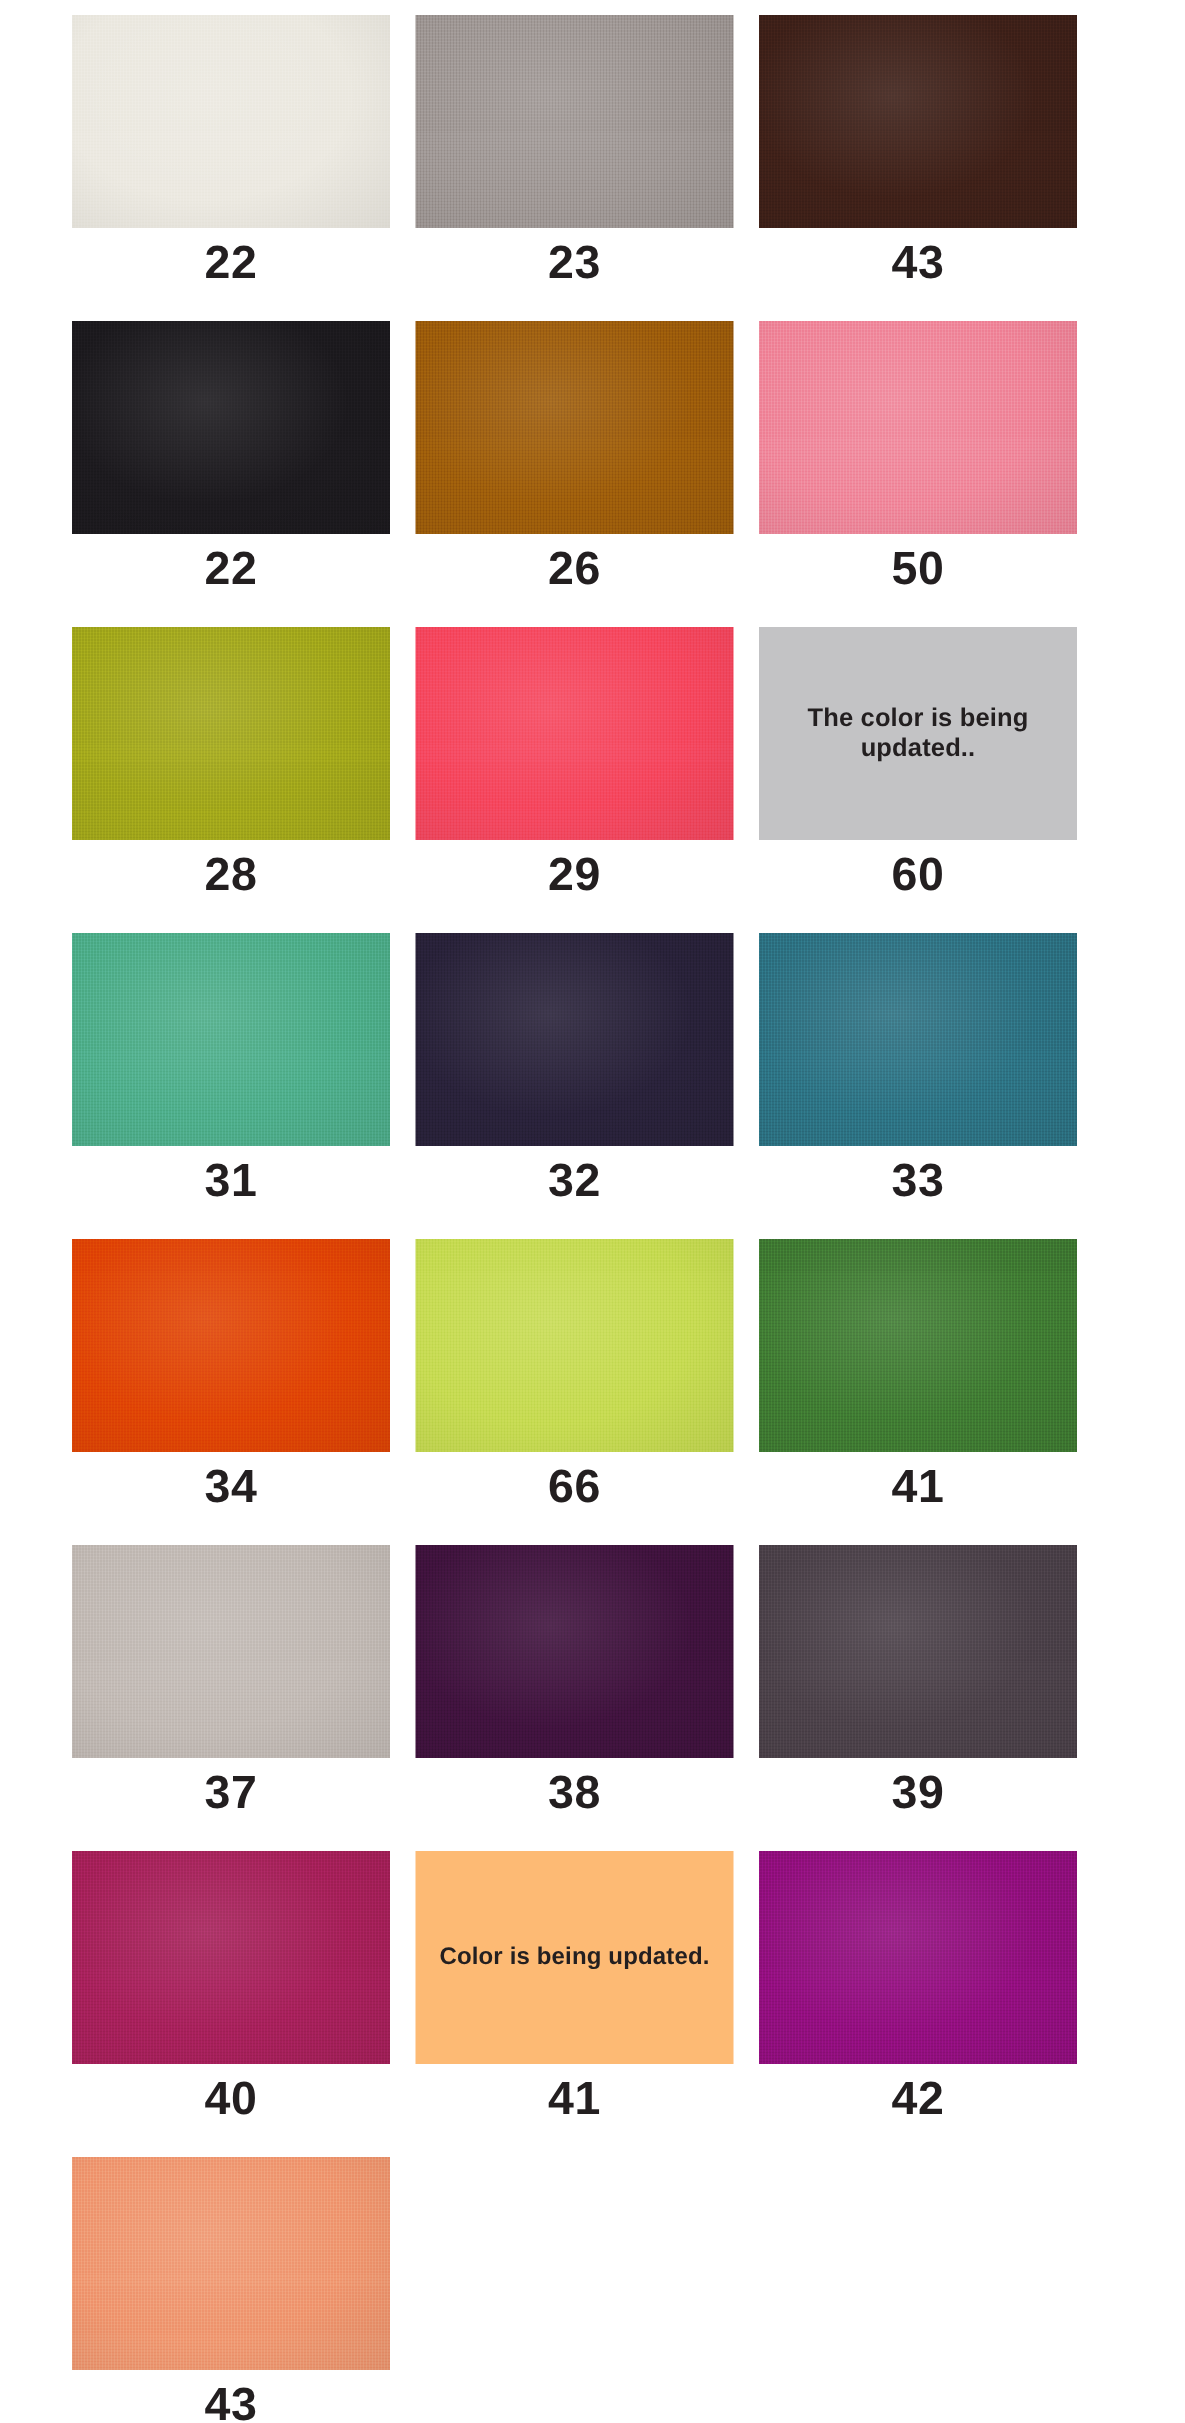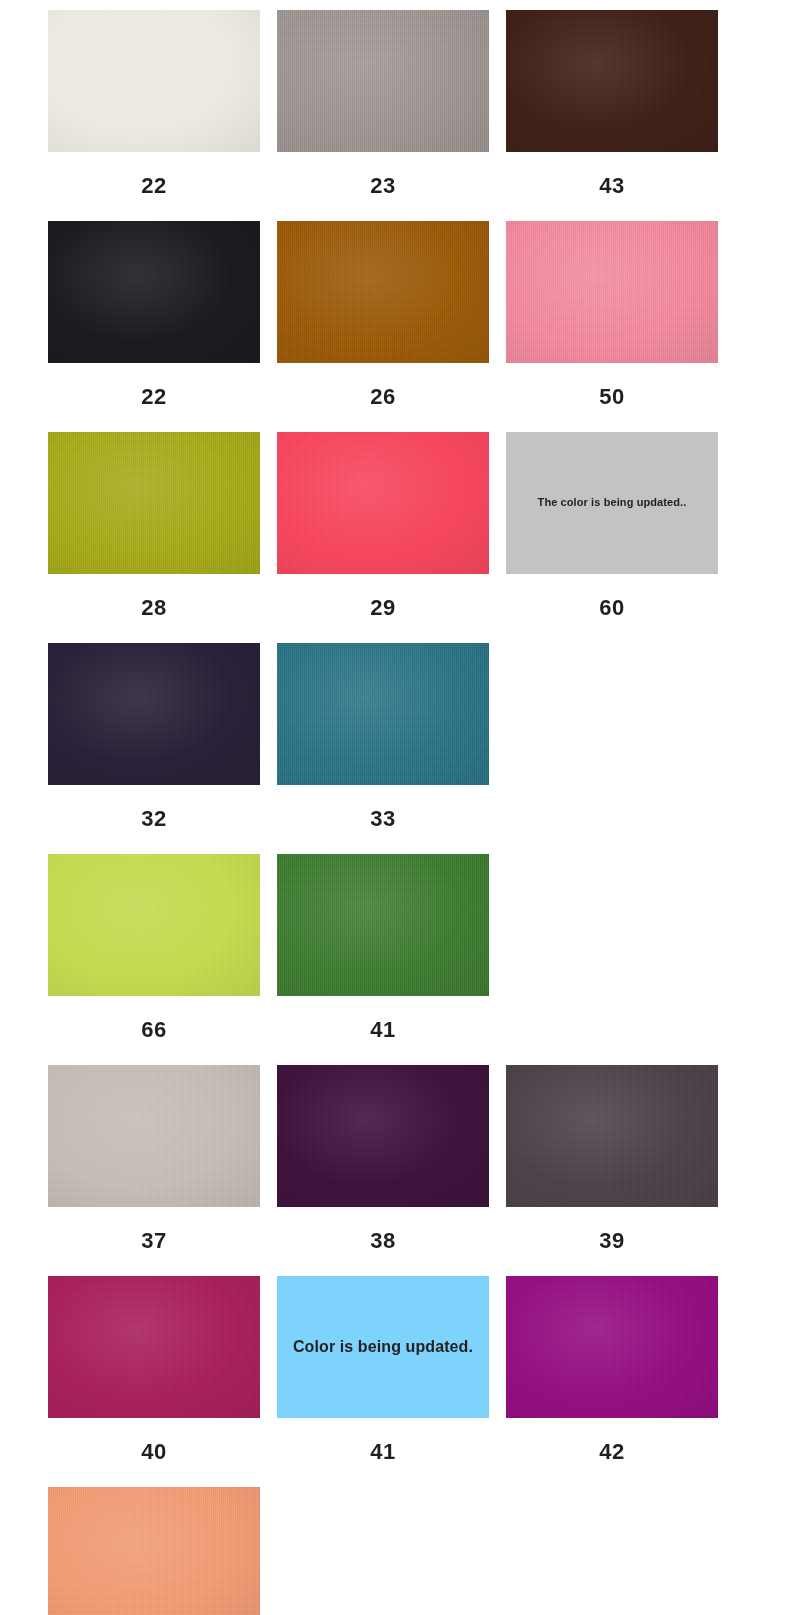--- a/index.html
+++ b/index.html
@@ -70,29 +70,29 @@
 
   .placeholder-text {
     position: relative;
     z-index: 3;
     color: #231f20;
     font-weight: bold;
     text-align: center;
     line-height: 1.2;
     padding: 0 6px;
   }
-  .placeholder-text.small { font-size: 11px; letter-spacing: 0.1px; }
+  .placeholder-text.small { font-size: 17px; letter-spacing: 0.1px; }
   .placeholder-text.large { font-size: 16px; letter-spacing: 0.1px; }
 
   .swatch-label {
-    font-size: 22px;
+    font-size: 31px;
     font-weight: bold;
     color: #231f20;
     line-height: 1;
-    padding-top: 23px;
+    padding-top: 7px;
     padding-bottom: 16px;
     letter-spacing: 0.5px;
     text-align: center;
   }
 </style>
 </head>
 <body style="background: rgb(255, 255, 255);">
 
 <div id="swatch-grid">
     <div class="swatch-row">
@@ -158,36 +158,50 @@
       </div>
       <div class="swatch-cell">
         <div class="swatch-chip placeholder" title="color-updating" style="background: rgb(195, 195, 197);">
           <div class="placeholder-text small">The color is being updated..</div>
         </div>
         <div class="swatch-label">60</div>
       </div>
     </div>
     <div class="swatch-row">
       <div class="swatch-cell">
+        <div class="swatch-chip" title="sea-green" style="background: rgb(78, 174, 139);">
+          <span class="weave"></span>
+          <span class="shade"></span>
+        </div>
+        <div class="swatch-label">31</div>
+      </div>
+      <div class="swatch-cell">
         <div class="swatch-chip" title="dark-navy-plum" style="background: rgb(39, 32, 55);">
           <span class="weave"></span>
           <span class="shade"></span>
         </div>
         <div class="swatch-label">32</div>
       </div>
       <div class="swatch-cell">
         <div class="swatch-chip" title="teal" style="background: rgb(45, 114, 131);">
           <span class="weave"></span>
           <span class="shade"></span>
         </div>
         <div class="swatch-label">33</div>
       </div>
     </div>
     <div class="swatch-row">
       <div class="swatch-cell">
+        <div class="swatch-chip" title="bright-orange" style="background: rgb(224, 68, 5);">
+          <span class="weave"></span>
+          <span class="shade"></span>
+        </div>
+        <div class="swatch-label">34</div>
+      </div>
+      <div class="swatch-cell">
         <div class="swatch-chip" title="lime-green" style="background: rgb(195, 217, 78);">
           <span class="weave"></span>
           <span class="shade"></span>
         </div>
         <div class="swatch-label">66</div>
       </div>
       <div class="swatch-cell">
         <div class="swatch-chip" title="forest-green" style="background: rgb(63, 122, 50);">
           <span class="weave"></span>
           <span class="shade"></span>
@@ -220,21 +234,21 @@
     </div>
     <div class="swatch-row">
       <div class="swatch-cell">
         <div class="swatch-chip" title="berry-magenta" style="background: rgb(166, 32, 90);">
           <span class="weave"></span>
           <span class="shade"></span>
         </div>
         <div class="swatch-label">40</div>
       </div>
       <div class="swatch-cell">
-        <div class="swatch-chip placeholder" title="color-updating" style="background: #7dd3fc;">
+        <div class="swatch-chip placeholder" title="color-updating" style="background: #fdba74;">
           <div class="placeholder-text large">Color is being updated.</div>
         </div>
         <div class="swatch-label">41</div>
       </div>
       <div class="swatch-cell">
         <div class="swatch-chip" title="purple-magenta" style="background: rgb(146, 15, 126);">
           <span class="weave"></span>
           <span class="shade"></span>
         </div>
         <div class="swatch-label">42</div>

